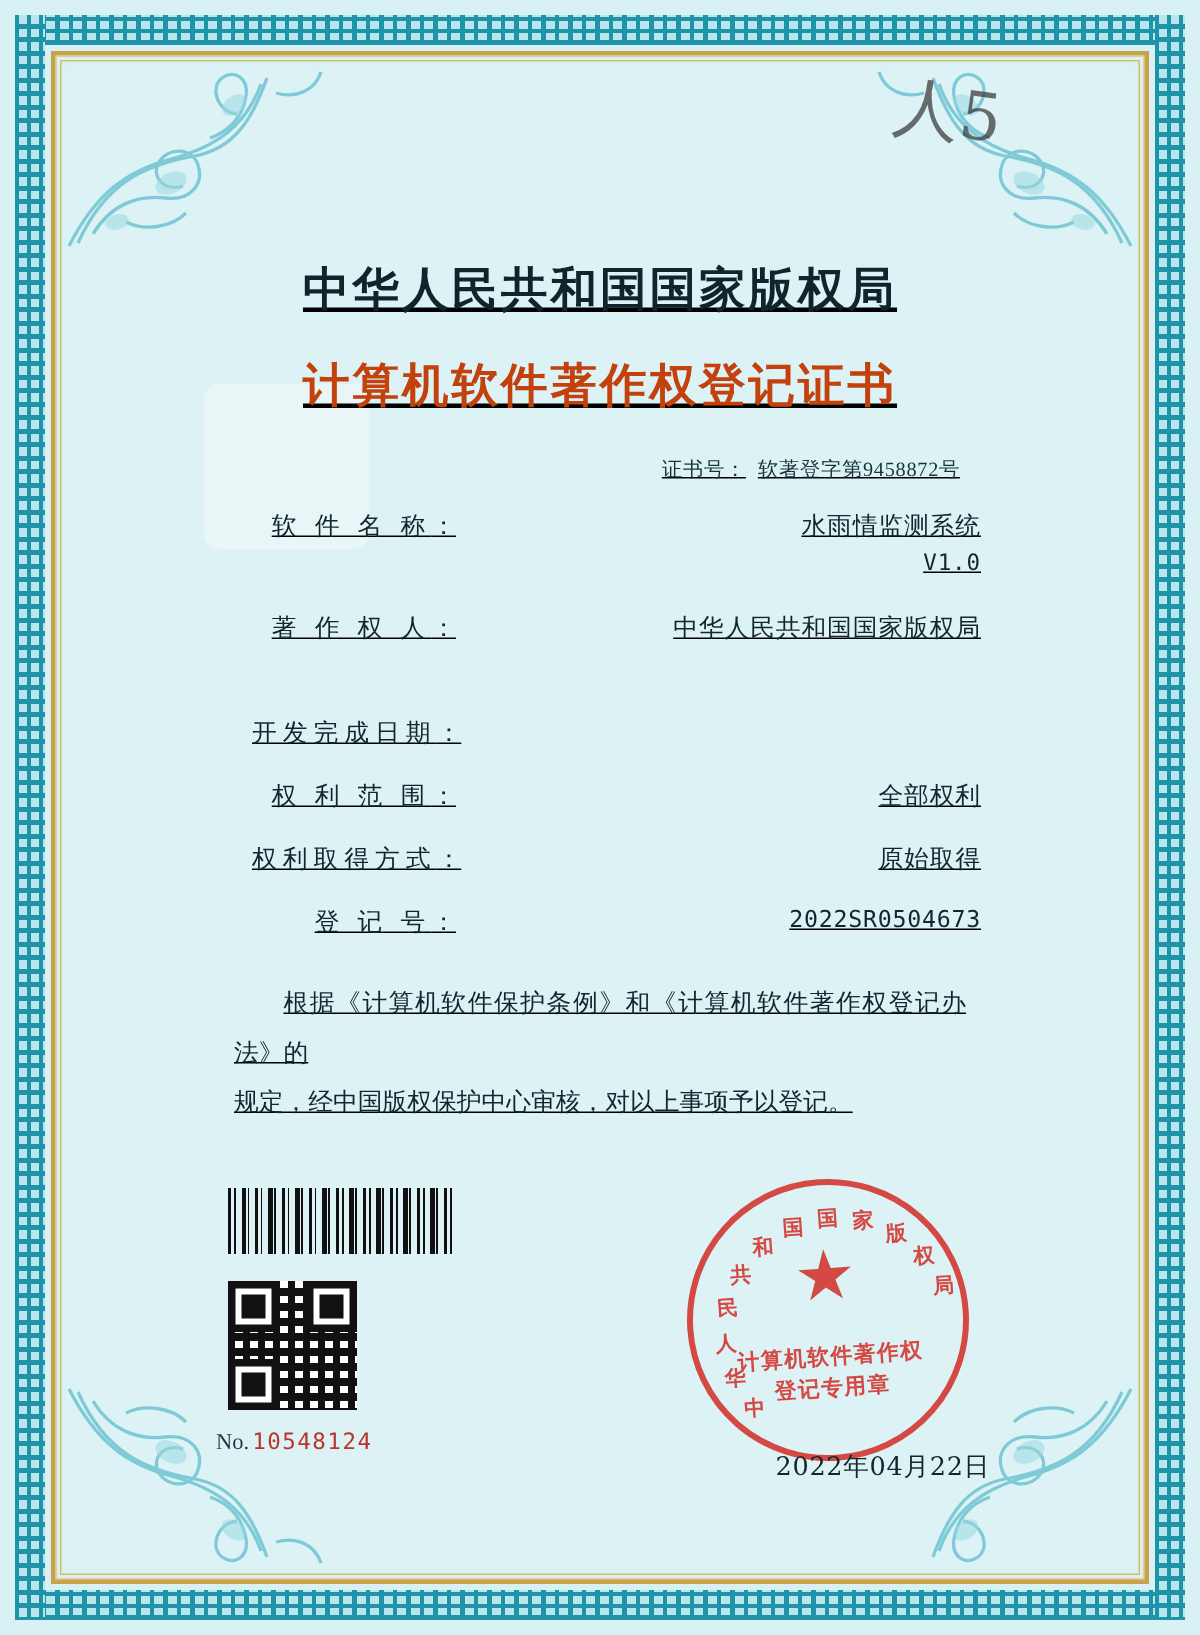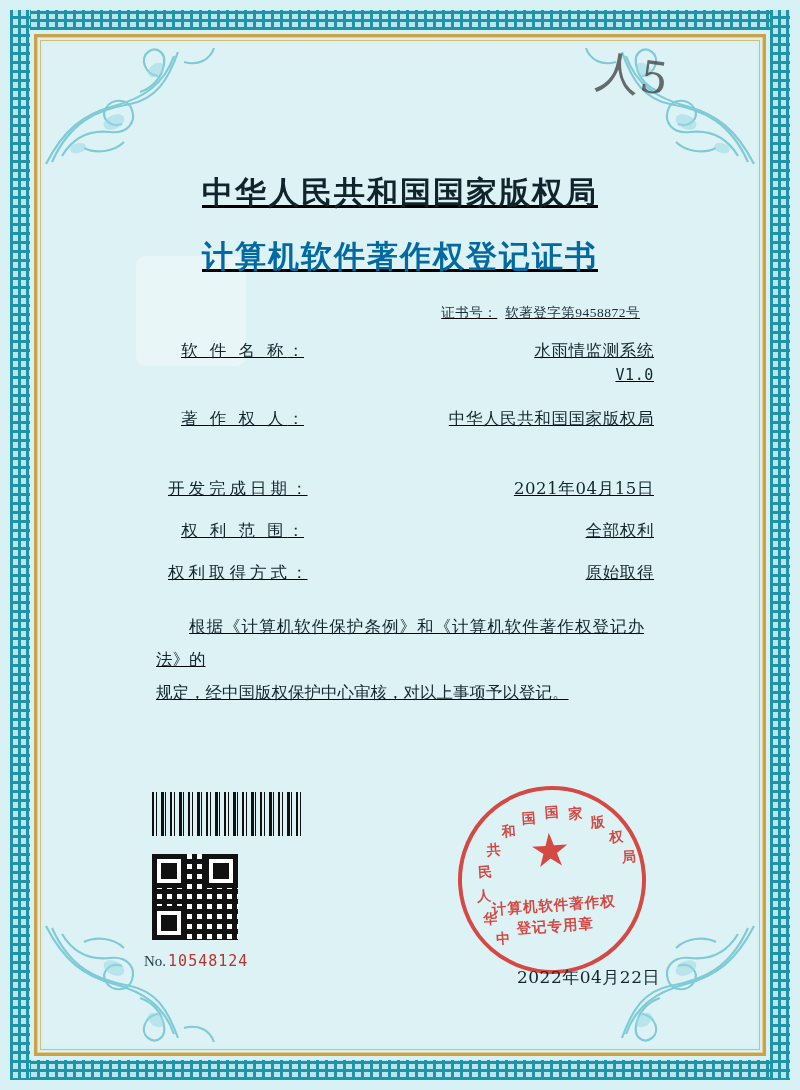--- a/index.html
+++ b/index.html
@@ -112,21 +112,21 @@
     letter-spacing: 2px;
     color: #10242b;
     margin-top: 44px;
     font-family: "DejaVu Serif", serif;
   }
   .title-sub {
     text-align: center;
     font-size: 31px;
     font-weight: bold;
     letter-spacing: 2px;
-    color: #0369a1;
+    color: #c2410c;
     margin-top: 22px;
     font-family: "DejaVu Serif", serif;
   }
 
   .cert-no-row {
     margin-top: 26px;
     text-align: right;
     font-size: 13.5px;
     color: #17303a;
     padding-right: 14px;
@@ -407,34 +407,37 @@
 
         <div class="frow" style="margin-top:24px;">
           <div class="flabel">著 作 权 人</div>
           <div class="fvalue">中华人民共和国国家版权局</div>
         </div>
 
         <div class="gap-lg"></div>
 
         <div class="frow tight">
           <div class="flabel">开发完成日期</div>
-          <div class="fvalue">2021年04月15日</div>
         </div>
 
 
         <div class="frow tight">
           <div class="flabel">权 利 范 围</div>
           <div class="fvalue">全部权利</div>
         </div>
 
         <div class="frow tight">
           <div class="flabel">权利取得方式</div>
           <div class="fvalue">原始取得</div>
         </div>
 
+        <div class="frow tight">
+          <div class="flabel">登 记 号</div>
+          <div class="fvalue mono">2022SR0504673</div>
+        </div>
 
       </div>
 
       <div class="statement">
         <span class="indent">根据《计算机软件保护条例》和《计算机软件著作权登记办法》的</span>
         <span>规定，经中国版权保护中心审核，对以上事项予以登记。</span>
       </div>
 
     </div>
 

